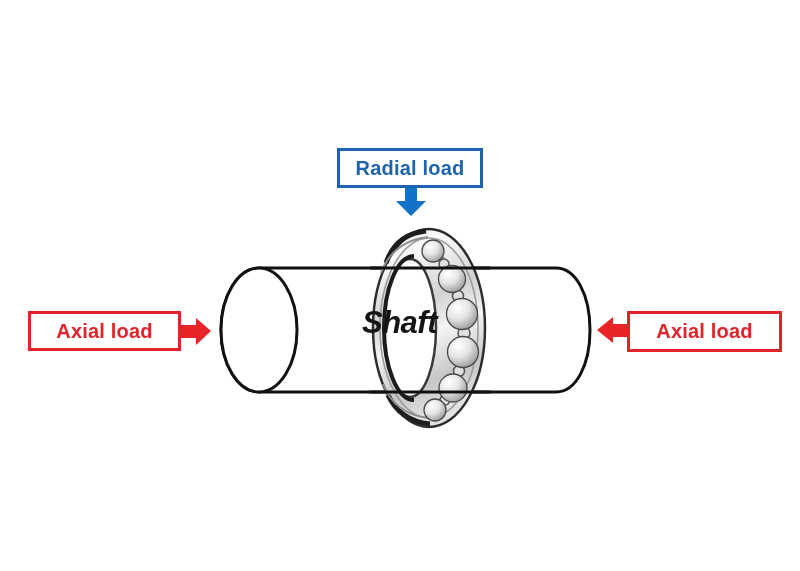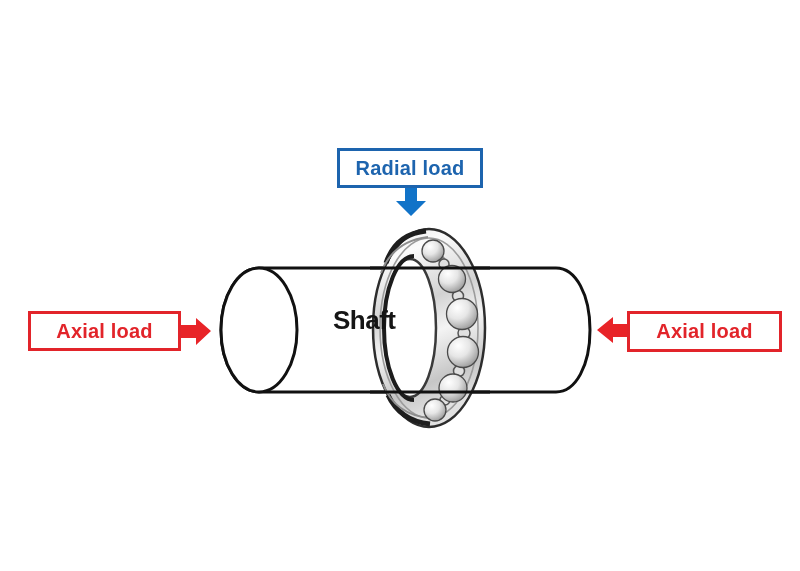--- a/index.html
+++ b/index.html
@@ -35,25 +35,26 @@
     color: var(--axial-accent, #e2242a);
   }
   .label-box.axial-right {
     left: 627px; top: 311px; width: 155px; height: 41px;
     border: 3px solid var(--axial-accent, #e2242a);
     color: var(--axial-accent, #e2242a);
   }
   .shaft-label {
     position: absolute;
     left: 333px; top: 305px; width: 104px;
-    text-align: left;
-    font-size: 26px;
+    text-align: right;
+    font-size: 31px;
     font-weight: bold;
     letter-spacing: -0.5px;
     color: var(--shaft-text, #111111);
+    font-style: italic;
   }
 </style>
 </head>
 <body>
 
 <div class="canvas">
 
   <svg class="diagram-svg" width="800" height="571" viewBox="0 0 800 571">
     <defs>
       <linearGradient id="metal" x1="0" y1="0" x2="0.25" y2="1">

